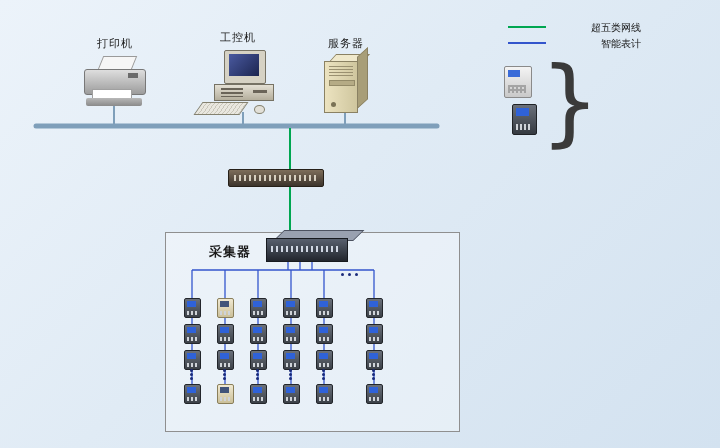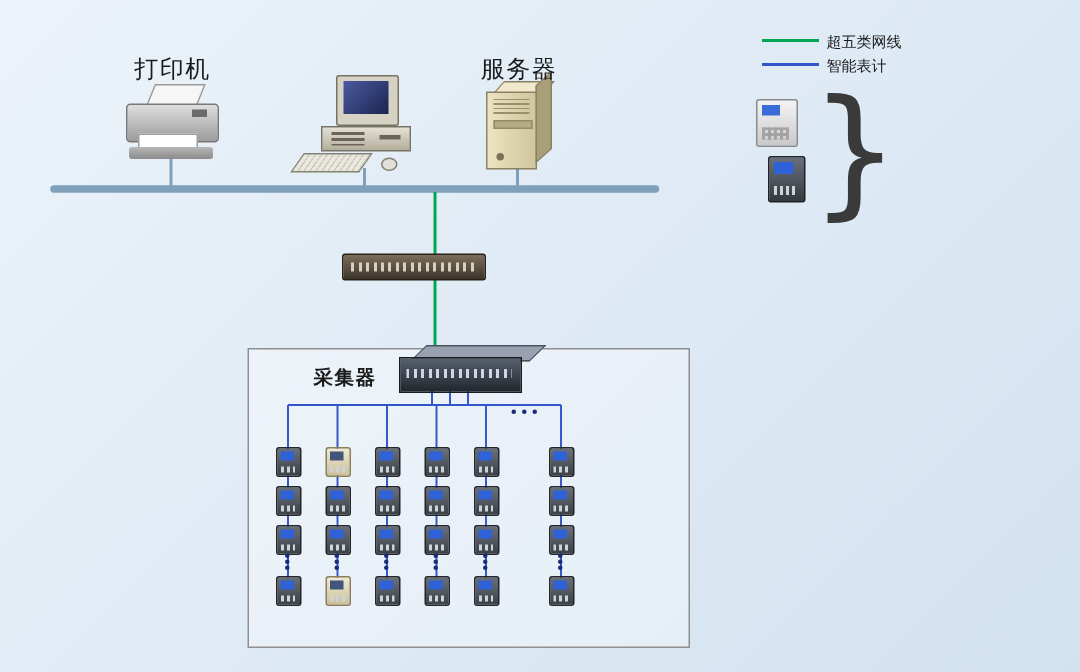--- a/index.html
+++ b/index.html
@@ -8,25 +8,25 @@
     font-family:"Liberation Sans","DejaVu Sans",sans-serif;
     color:#1a1a1a;
   }
   .canvas {
     position:relative; width:720px; height:448px;
     background:linear-gradient(135deg,#ecf3fa 0%,#e0ebf5 45%,#d3e2f0 100%);
   }
   .wires { position:absolute; left:0; top:0; z-index:1; }
 
   
-  .label { position:absolute; z-index:4; font-size:16px; text-align:center; letter-spacing:1px; }
+  .label { position:absolute; z-index:4; font-size:11px; text-align:center; letter-spacing:1px; }
   .printer-label { left:84px;  top:36px; width:62px; }
   .ws-label      { left:198px; top:30px; width:80px; }
   .server-label  { left:320px; top:36px; width:52px; }
-  .legend-label  { font-size:10px; text-align:left; letter-spacing:0; }
+  .legend-label  { font-size:10px; text-align:right; letter-spacing:0; }
   .cat5-label { left:551px; top:21px; width:90px; }
   .stp-label  { left:551px; top:37px; width:90px; }
   .smart-label { left:590px; top:95px; width:90px; font-size:15px; font-weight:bold; text-align:left; }
   .collector-label { left:200px; top:243px; width:60px; font-size:13px; font-weight:bold; }
   .substation-label { left:225px; top:413px; width:90px; font-size:12px; font-weight:bold; color:#cc0000; }
 
   
   .printer { position:absolute; left:84px; top:58px; width:62px; height:50px; z-index:2; }
   .printer .paper-in { position:absolute; left:16px; top:-2px; width:32px; height:14px; background:#f6f6f6; border:1px solid #9a9a9a; transform:skewX(-22deg); }
   .printer .body { position:absolute; left:0; top:11px; width:60px; height:24px; background:linear-gradient(#dedede,#9c9c9c); border:1px solid #787878; border-radius:3px; }
@@ -103,20 +103,21 @@
     <line x1="192" y1="270" x2="374" y2="270" stroke="#3355cc" stroke-width="1.3"></line>
     <line x1="192" y1="270" x2="192" y2="392" stroke="#3355cc" stroke-width="1.3"></line>
     <line x1="225" y1="270" x2="225" y2="392" stroke="#3355cc" stroke-width="1.3"></line>
     <line x1="258" y1="270" x2="258" y2="392" stroke="#3355cc" stroke-width="1.3"></line>
     <line x1="291" y1="270" x2="291" y2="392" stroke="#3355cc" stroke-width="1.3"></line>
     <line x1="324" y1="270" x2="324" y2="392" stroke="#3355cc" stroke-width="1.3"></line>
     <line x1="374" y1="270" x2="374" y2="392" stroke="#3355cc" stroke-width="1.3"></line>
   </svg>
 
   <div class="label printer-label">打印机</div>
+  <div class="label ws-label">工控机</div>
   <div class="label server-label">服务器</div>
 
   <div class="printer">
     <div class="paper-in"></div>
     <div class="body"></div>
     <div class="panel"></div>
     <div class="paper-out"></div>
     <div class="base"></div>
   </div>
 

